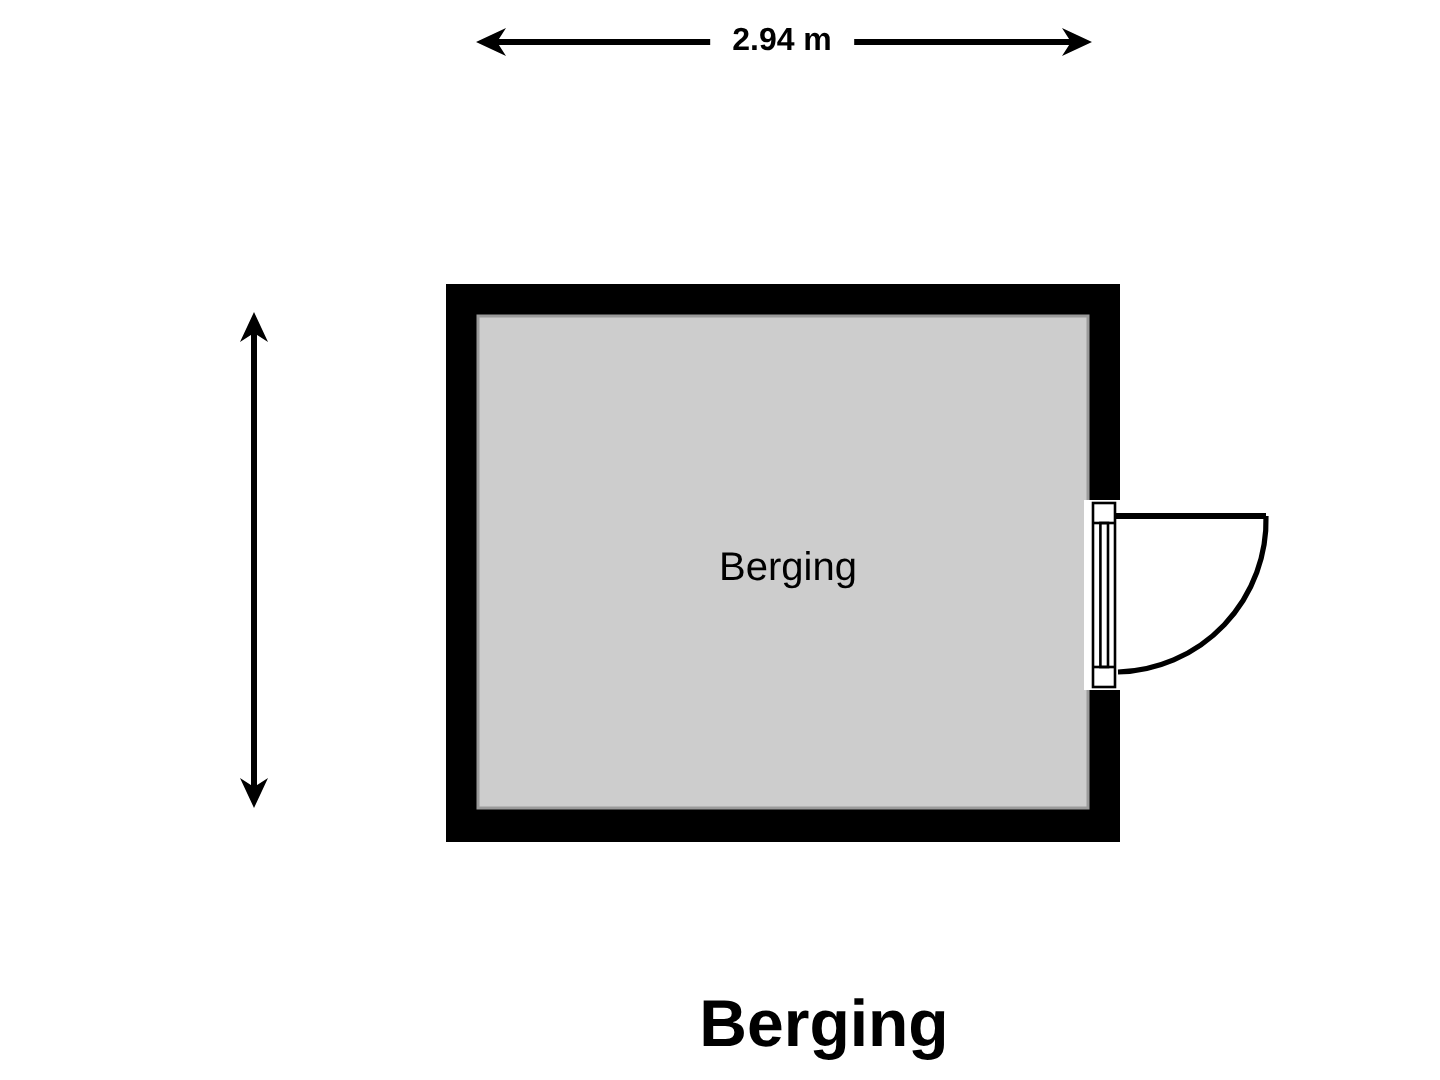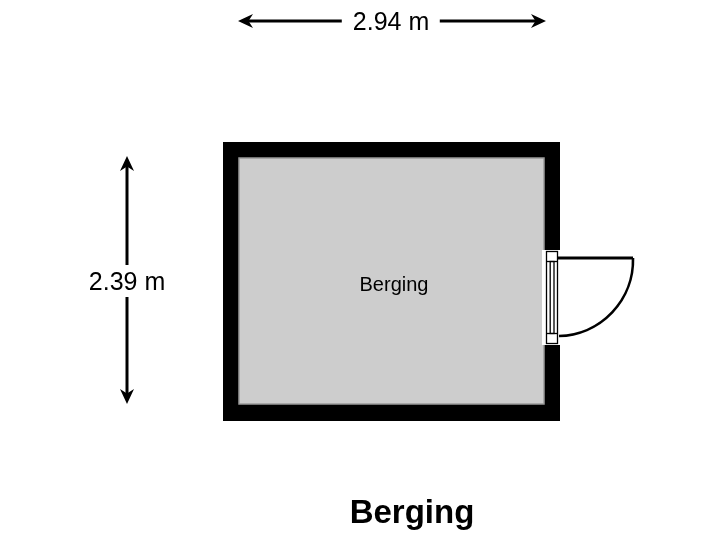--- a/index.html
+++ b/index.html
@@ -33,24 +33,25 @@
   .leaf{stroke:var(--line);stroke-width:3;fill:none;}
   .arc{stroke:var(--line);stroke-width:2.6;fill:none;}
   .dimline{stroke:var(--line);stroke-width:3;}
   .arrowhead{fill:var(--line);}
   .dim-label{
     position:absolute;
     transform:translate(-50%,-50%);
     background:var(--label-background);
     border-radius:10px;
     padding:3px 11px;
-    font-size:25px;
+    font-size:16px;
     line-height:26px;
     white-space:nowrap;
     color:var(--text);
+    font-weight:bold;
   }
   .room-label{
     position:absolute;
     transform:translate(-50%,-50%);
     font-size:20px;
     line-height:24px;
     white-space:nowrap;
     color:var(--text);
   }
   .plan-title{
@@ -92,19 +93,18 @@
 
     <g>
       <line class="dimline" x1="127" y1="164" x2="127" y2="396"></line>
       <polygon class="arrowhead" points="127,156 120,171 127,166.5 134,171"></polygon>
       <polygon class="arrowhead" points="127,404 120,389 127,393.5 134,389"></polygon>
     </g>
   </svg>
 
   <div class="dim-label" style="left:391px;top:21px;">2.94 m</div>
 
-  <div class="dim-label" style="left:127px;top:281px;">2.39 m</div>
 
   <div class="room-label" style="left:394px;top:284px;">Berging</div>
 
   <div class="plan-title" style="left:412px;top:512px;">Berging</div>
 
 </div>
 
 </body></html>

